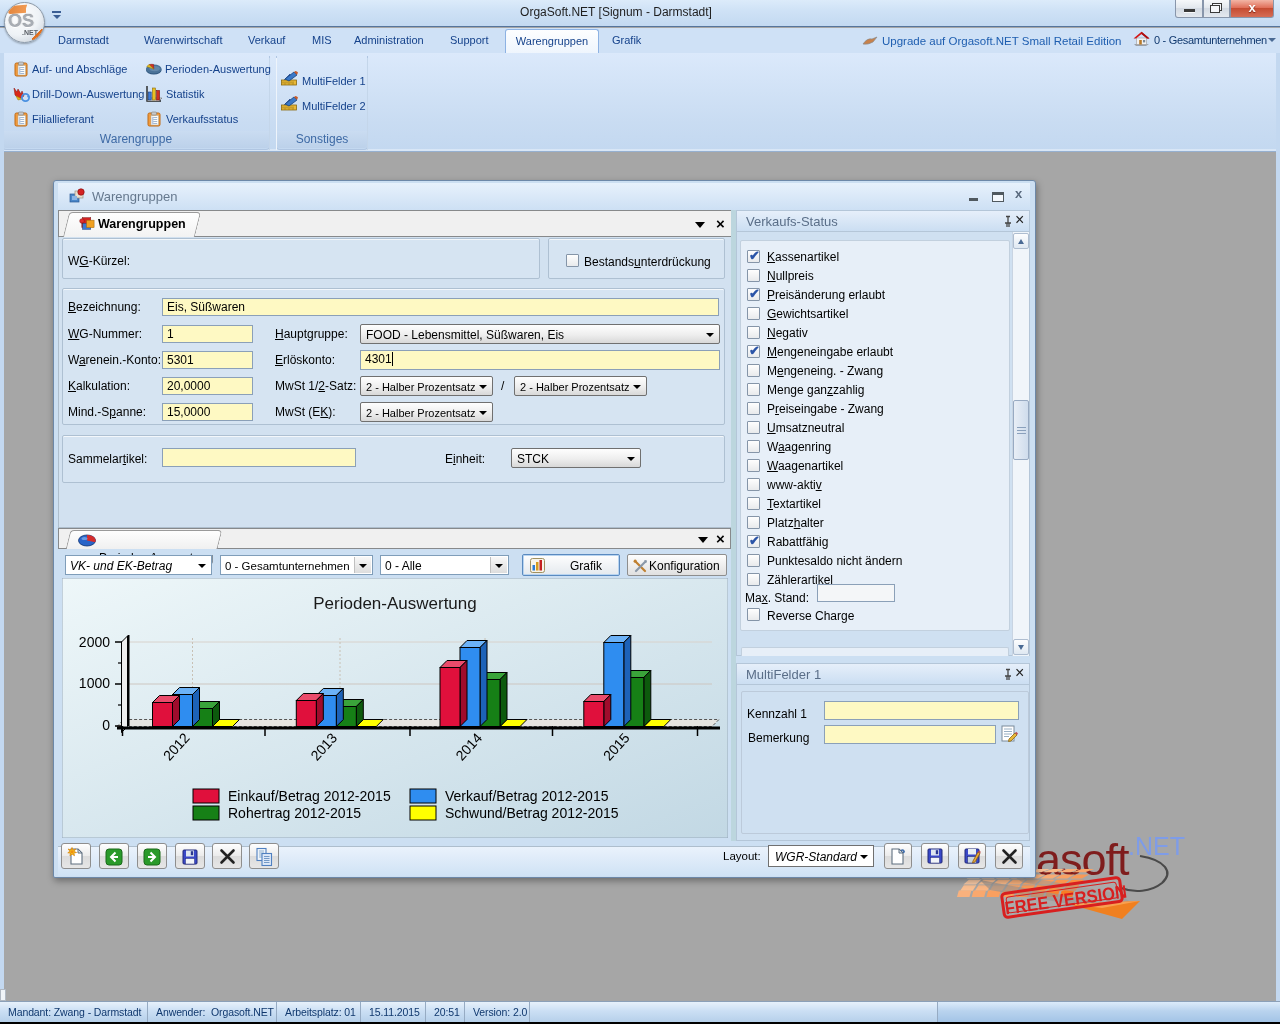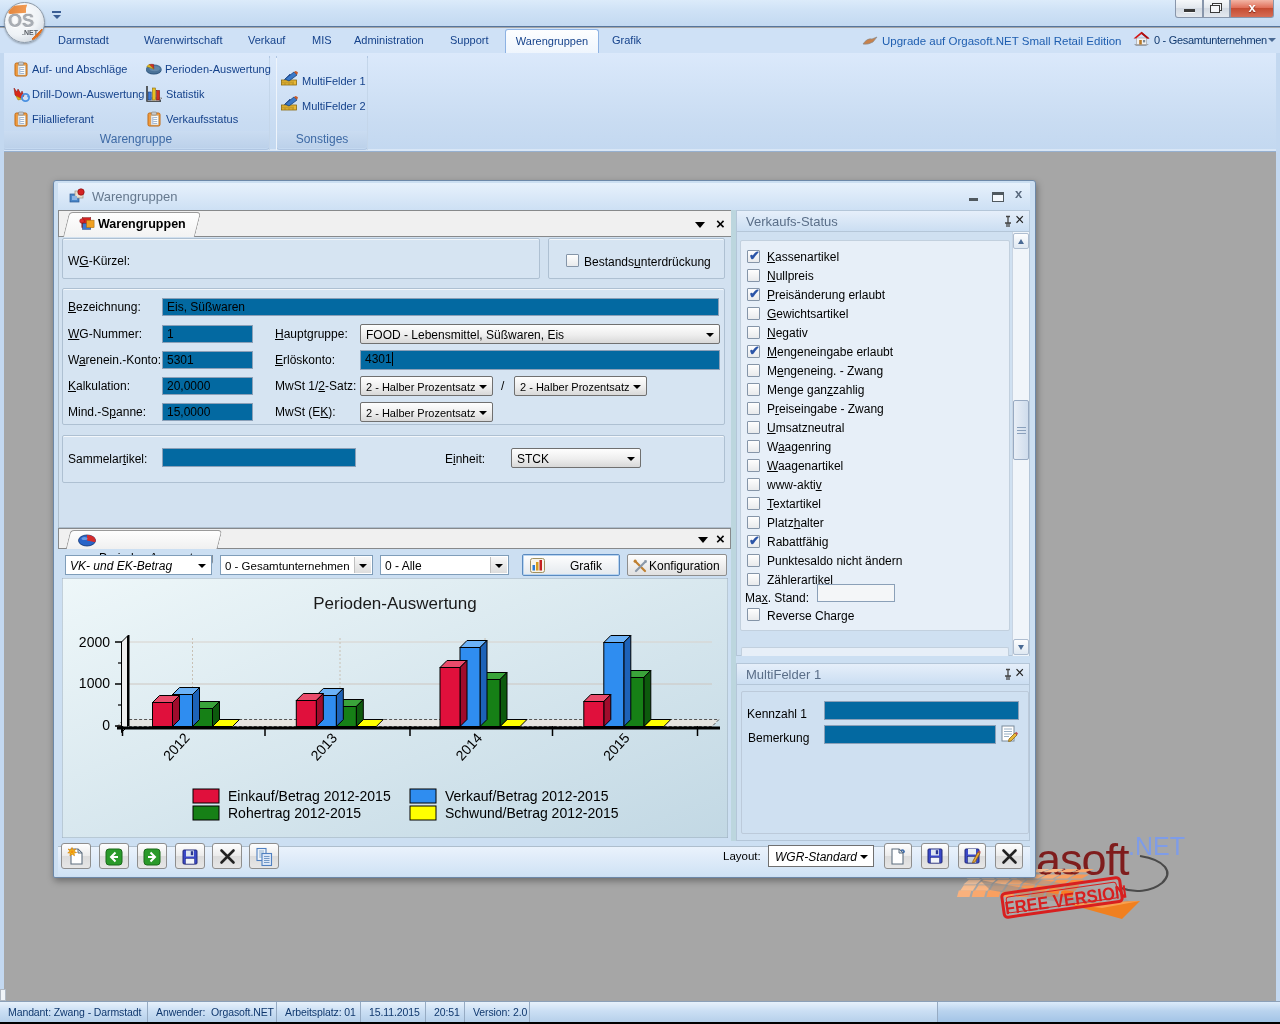--- a/index.html
+++ b/index.html
@@ -23,36 +23,37 @@
 #sideL{left:0;top:53px;width:4px;height:949px;background:#c3d8f0;}
 #sideR{left:1276px;top:53px;width:4px;height:949px;background:#c3d8f0;}
 
 #win{z-index:5;left:53px;top:180px;width:983px;height:698px;background:#ccdff2;border:1px solid #6d88a8;border-radius:3px 3px 2px 2px;box-shadow:1px 3px 7px rgba(0,0,0,.35);}
 #wintitle{position:absolute;left:4px;top:2px;width:972px;height:27px;background:linear-gradient(#e7f1fc,#cde0f4);font-size:13px;color:#66798e;line-height:27px;}
 #winbody{position:absolute;left:4px;top:29px;width:972px;height:636px;}
 #tabstrip1{position:absolute;left:0;top:0;width:676px;height:27px;background:#f0f0f0;border:1px solid #87898b;}
 #formarea{position:absolute;left:0;top:27px;width:676px;height:291px;background:#d2e1f0;border:1px solid #aebecd;border-top:none;}
 .gbox{position:absolute;background:#d6e4f2;border:1px solid #aec0d2;border-radius:2px;box-shadow:inset 0 1px 0 rgba(255,255,255,.7);}
 .lbl{position:absolute;font-size:12px;color:#000;white-space:nowrap;}
-.inp{position:absolute;background:#0369a1;border:1px solid #8ba0b8;font-size:12px;color:#000;padding:2px 4px;line-height:13px;}
+.inp{position:absolute;background:#fef9c3;border:1px solid #8ba0b8;font-size:12px;color:#000;padding:2px 4px;line-height:13px;}
 .cmb{position:absolute;background:linear-gradient(#fefefe,#eee 55%,#d8d8d8);border:1px solid #707070;border-radius:2px;font-size:12px;color:#000;}
 .cmbtxt{position:absolute;left:5px;top:3px;white-space:nowrap;}
 .arr{position:absolute;right:5px;top:8px;width:0;height:0;border-left:4px solid transparent;border-right:4px solid transparent;border-top:4px solid #000;}
 .chk{position:absolute;width:13px;height:13px;background:linear-gradient(#fefefe,#e8eaec);border:1px solid #8595a8;border-radius:1px;}
 .chk.on::after{content:"✔";position:absolute;left:1px;top:-3px;font-size:13px;font-weight:bold;color:#2b55a8;}
 .clbl{position:absolute;font-size:12px;color:#000;white-space:nowrap;}
 
 #btoolbar{position:absolute;left:4px;top:665px;width:972px;height:30px;background:linear-gradient(#eaf2fc,#cfe2f5);border-top:1px solid #aebecd;}
 .tbtn{position:absolute;top:2px;width:30px;height:26px;background:linear-gradient(#fefefe,#ececec 48%,#dcdcdc 52%,#e6e6e6);border:1px solid #8e8e8e;border-radius:3px;}
 .u{text-decoration:underline;}
 </style>
 </head>
 <body>
 <div id="s">
 <div class="abs" id="titlebar"></div>
+<div class="abs" id="title">OrgaSoft.NET [Signum - Darmstadt]</div>
 
 <div class="winbtn" style="left:1175px;width:28px;border-radius:0 0 0 3px;">
       <div style="position:absolute;left:8px;top:9px;width:11px;height:3px;background:#3a3a3a;box-shadow:0 1px 0 rgba(255,255,255,.8);"></div>
     </div>
 <div class="winbtn" style="left:1203px;width:27px;">
       <div style="position:absolute;left:8px;top:3px;width:10px;height:8px;border:1px solid #3a3a3a;background:#f5f7fa;"></div>
       <div style="position:absolute;left:6px;top:5px;width:10px;height:8px;border:1px solid #3a3a3a;background:#f5f7fa;"></div>
     </div>
 <div class="winbtn" id="wclose" style="left:1230px;border-radius:0 0 3px 0;">
       <div style="position:absolute;left:0;top:0;width:42px;height:16px;color:#fff;font-size:13px;font-weight:bold;text-align:center;line-height:16px;text-shadow:0 1px 1px #7c2413;">x</div>

